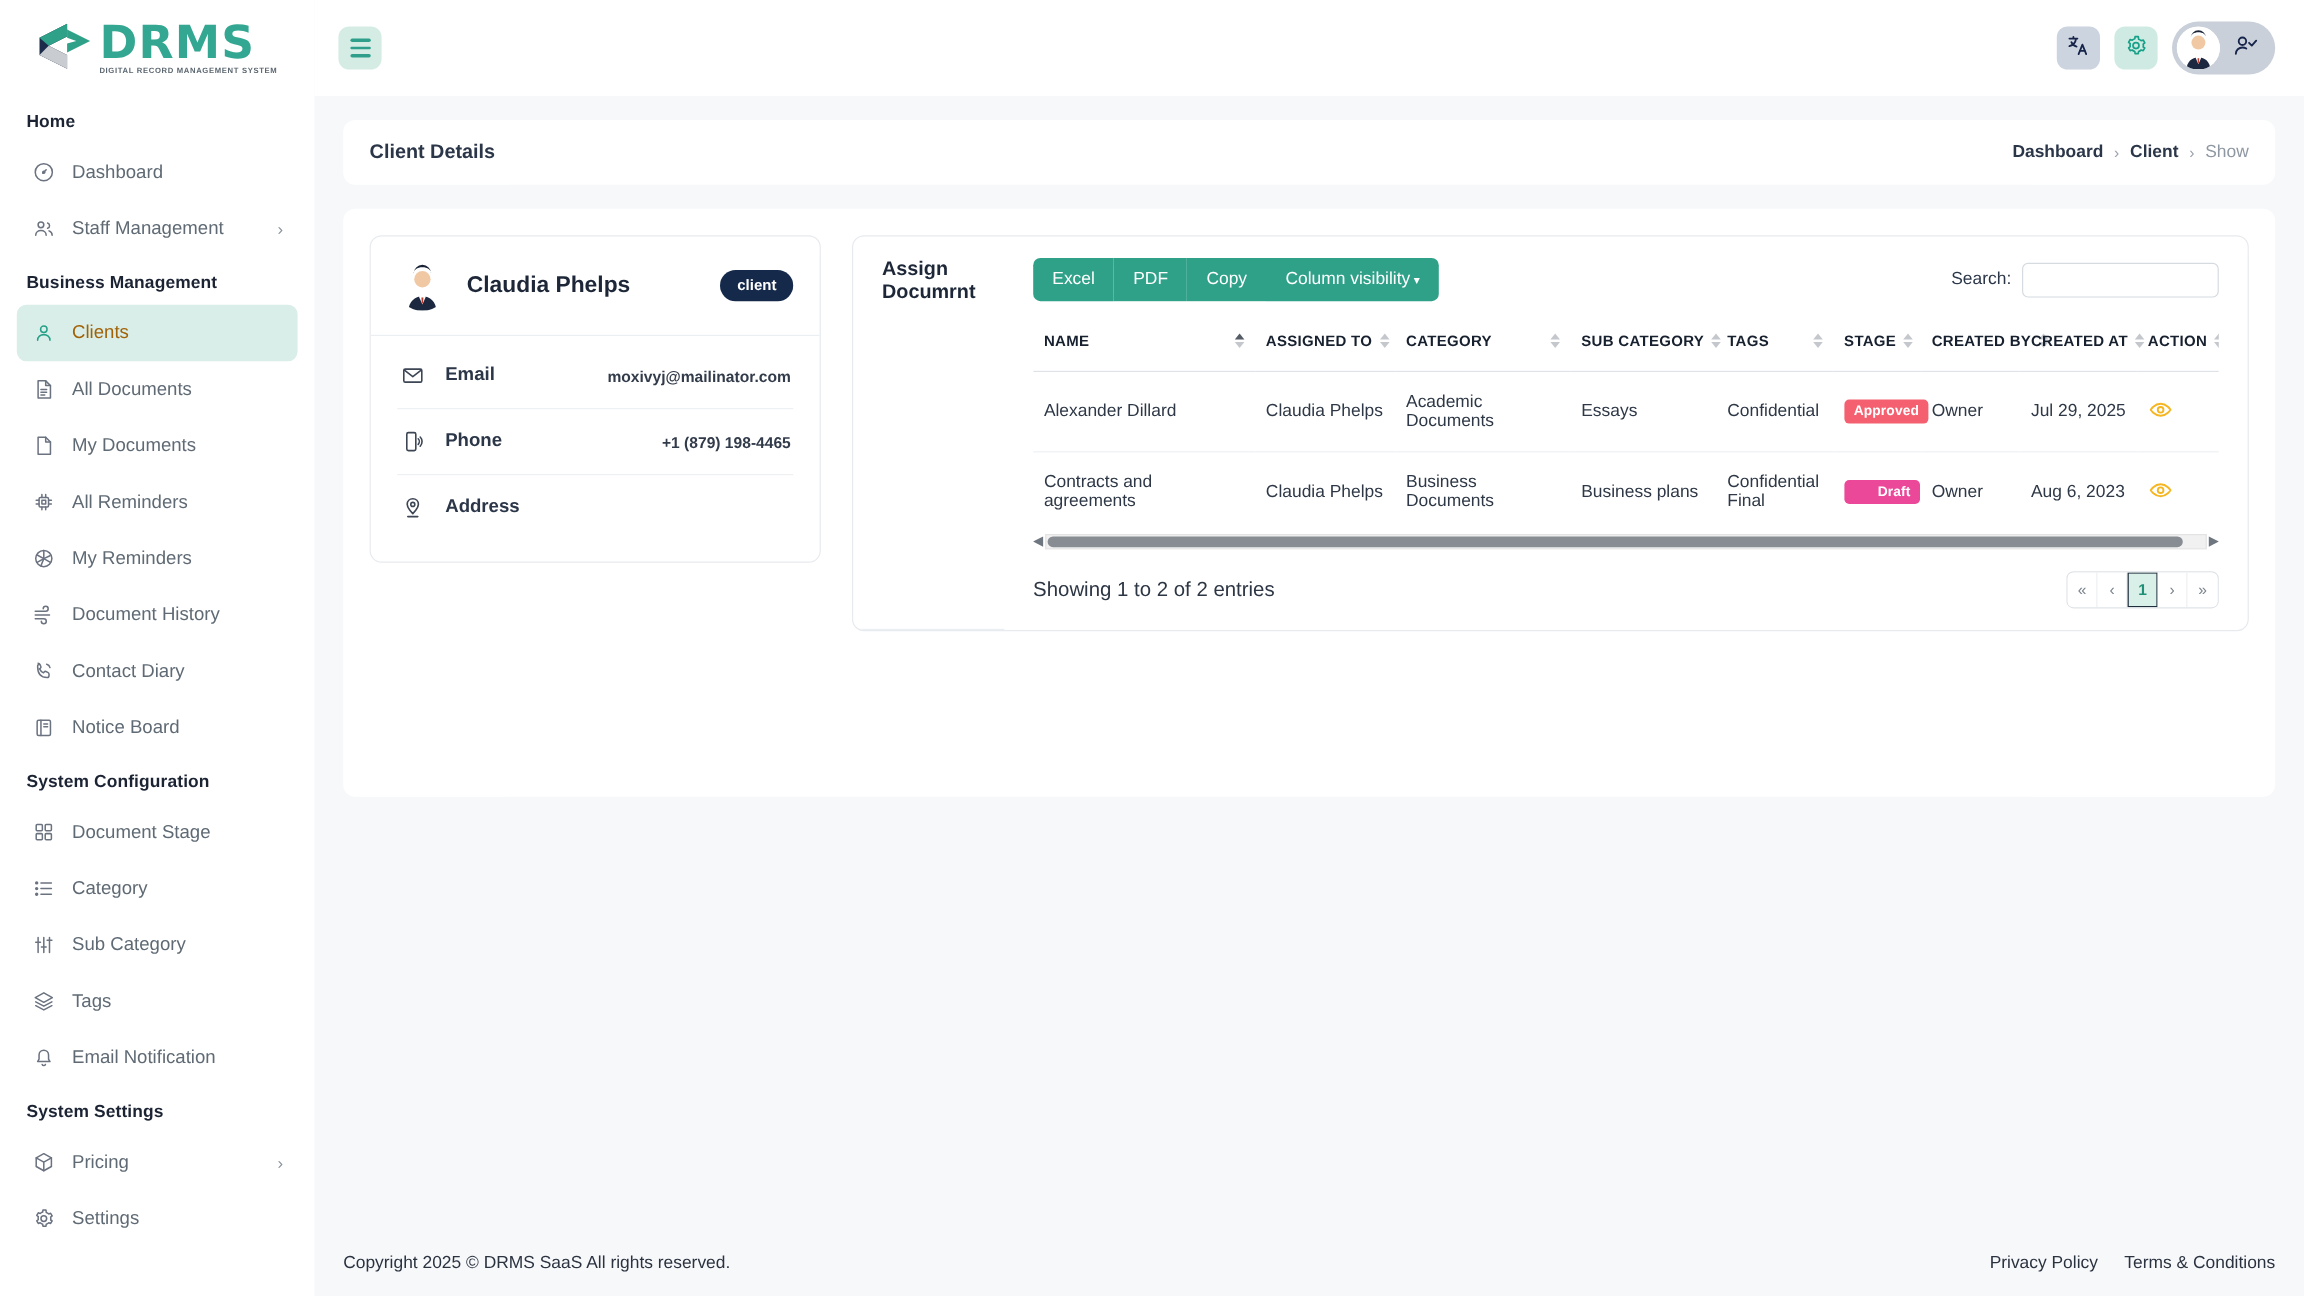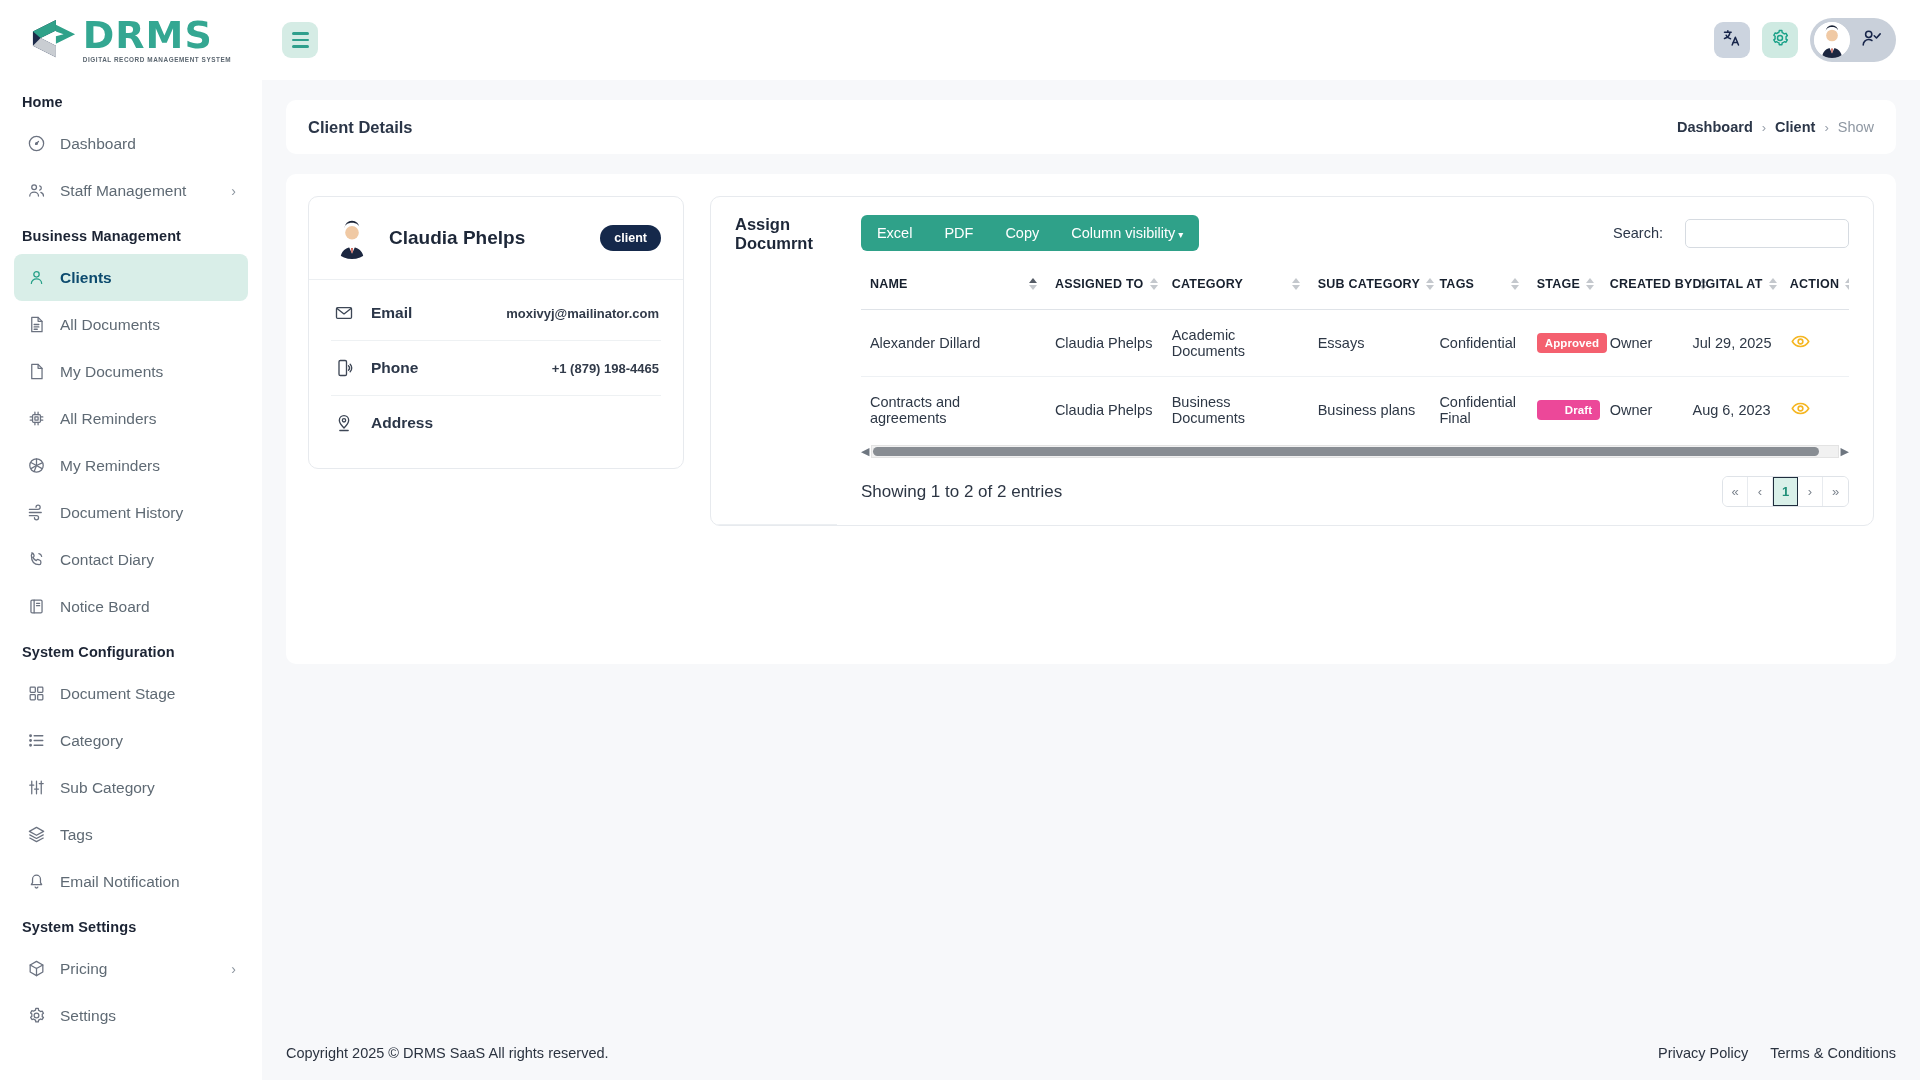--- a/index.html
+++ b/index.html
@@ -40,21 +40,21 @@
     font-size: 14.5px; font-weight: 700; color: #1c2434;
     padding: 14px 0 10px 22px; letter-spacing: 0.1px;
   }
   .nav-item {
     display: flex; align-items: center; gap: 14px;
     height: 47px; margin: 0 14px; padding: 0 12px;
     border-radius: 8px; cursor: pointer; position: relative;
     color: #6b7280; font-size: 15.5px;
   }
   .nav-item.active { background: #d9eee8; color: #26a088; }
-  .nav-item.active .nav-label { color: #0c4a6e; font-weight: 700; }
+  .nav-item.active .nav-label { color: #a16207; font-weight: 400; }
   .nav-icon { width: 20px; height: 20px; flex: 0 0 20px; display: flex; align-items: center; justify-content: center; }
   .nav-icon svg { width: 19px; height: 19px; stroke: currentColor; fill: none; stroke-width: 1.6; stroke-linecap: round; stroke-linejoin: round; }
   .nav-item.active .nav-icon svg { stroke: #26a088; }
   .nav-label { color: #5f6a74; font-size: 15.5px; white-space: nowrap; }
   .nav-caret { margin-left: auto; font-size: 14px; color: #8b949e; }
 
   
   #topbar {
     position: absolute; left: 262px; top: 0; right: 0; height: 80px;
     background: #ffffff; display: flex; align-items: center;
@@ -140,21 +140,21 @@
   .dt-buttons { display: flex; }
   .dt-btn {
     background: #2fa189; color: #ffffff; border: none;
     font-size: 14.5px; padding: 10px 16px; cursor: pointer;
     font-family: "Liberation Sans", sans-serif;
   }
   .dt-btn:first-child { border-radius: 6px 0 0 6px; }
   .dt-btn:last-child { border-radius: 0 6px 6px 0; }
   .dt-caret { font-size: 10px; margin-left: 3px; }
 
-  .dt-search { margin-left: auto; display: flex; align-items: center; gap: 22px; }
+  .dt-search { margin-left: auto; display: flex; align-items: center; gap: 9px; }
   .dt-search-label { font-size: 14.5px; color: #2b3648; }
   .dt-search-input {
     width: 164px; height: 29px; border: 1px solid #d6dbe1; border-radius: 5px;
     padding: 0 8px; font-size: 14px; outline: none;
     font-family: "Liberation Sans", sans-serif;
   }
 
   .table-scroll { margin-top: 16px; overflow: hidden; }
   table { width: 100%; border-collapse: collapse; table-layout: fixed; }
   thead th {
@@ -632,21 +632,21 @@
                     <span class="th-inner">
                       <span>CREATED BY</span>
                       <span class="sorter">
                         <i class="up"></i>
                         <i class="down"></i>
                       </span>
                     </span>
                   </th>
                 <th>
                     <span class="th-inner">
-                      <span>DIGITAL AT</span>
+                      <span>CREATED AT</span>
                       <span class="sorter">
                         <i class="up"></i>
                         <i class="down"></i>
                       </span>
                     </span>
                   </th>
                 <th>
                     <span class="th-inner">
                       <span>ACTION</span>
                       <span class="sorter">

